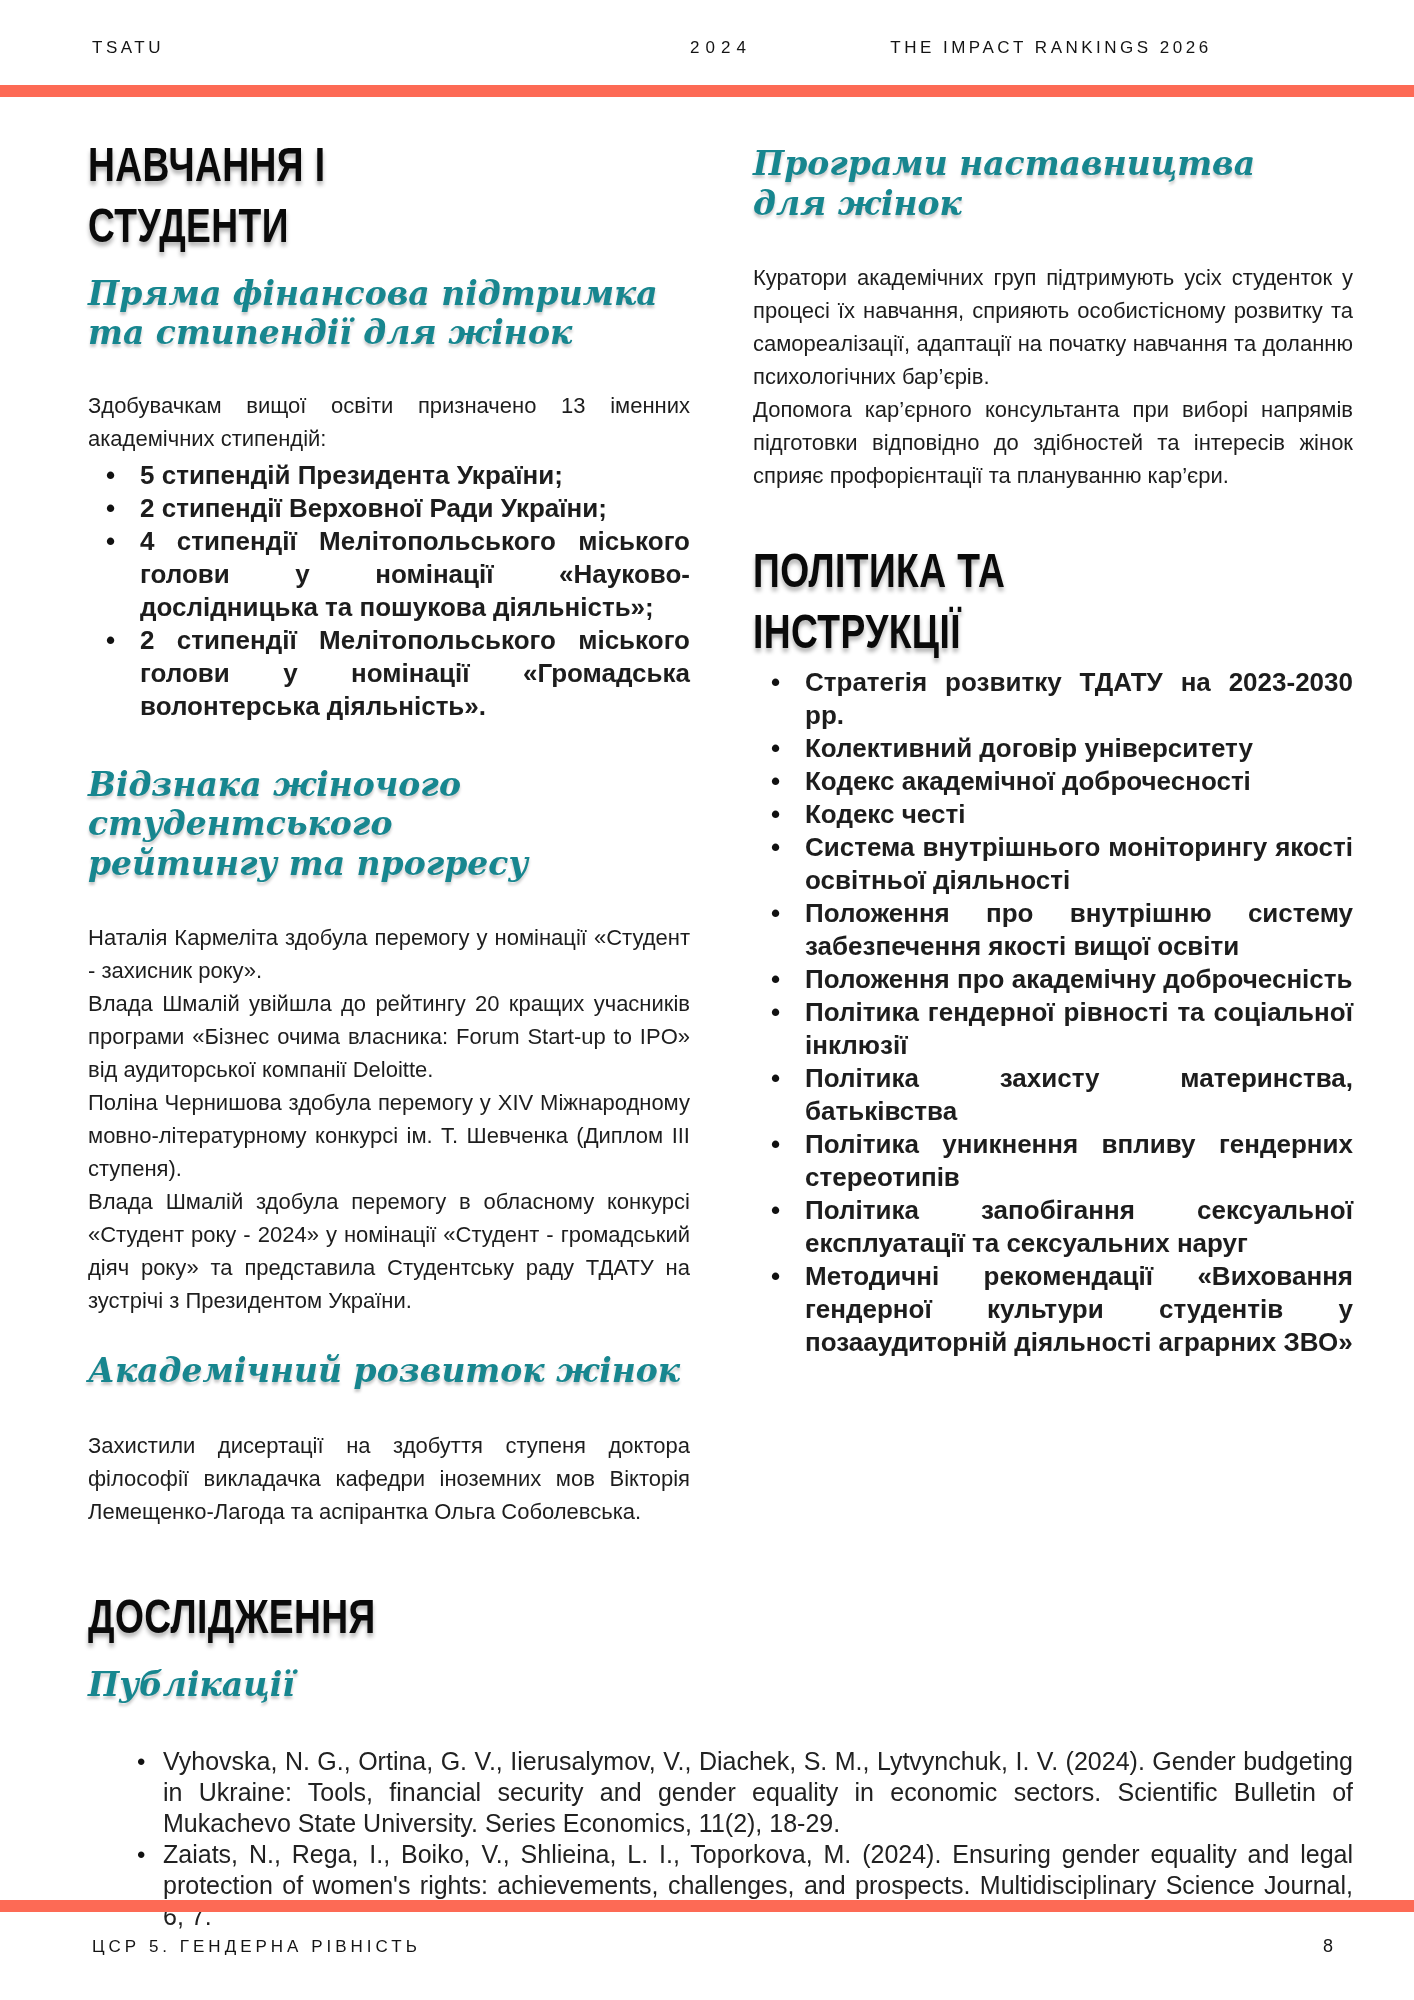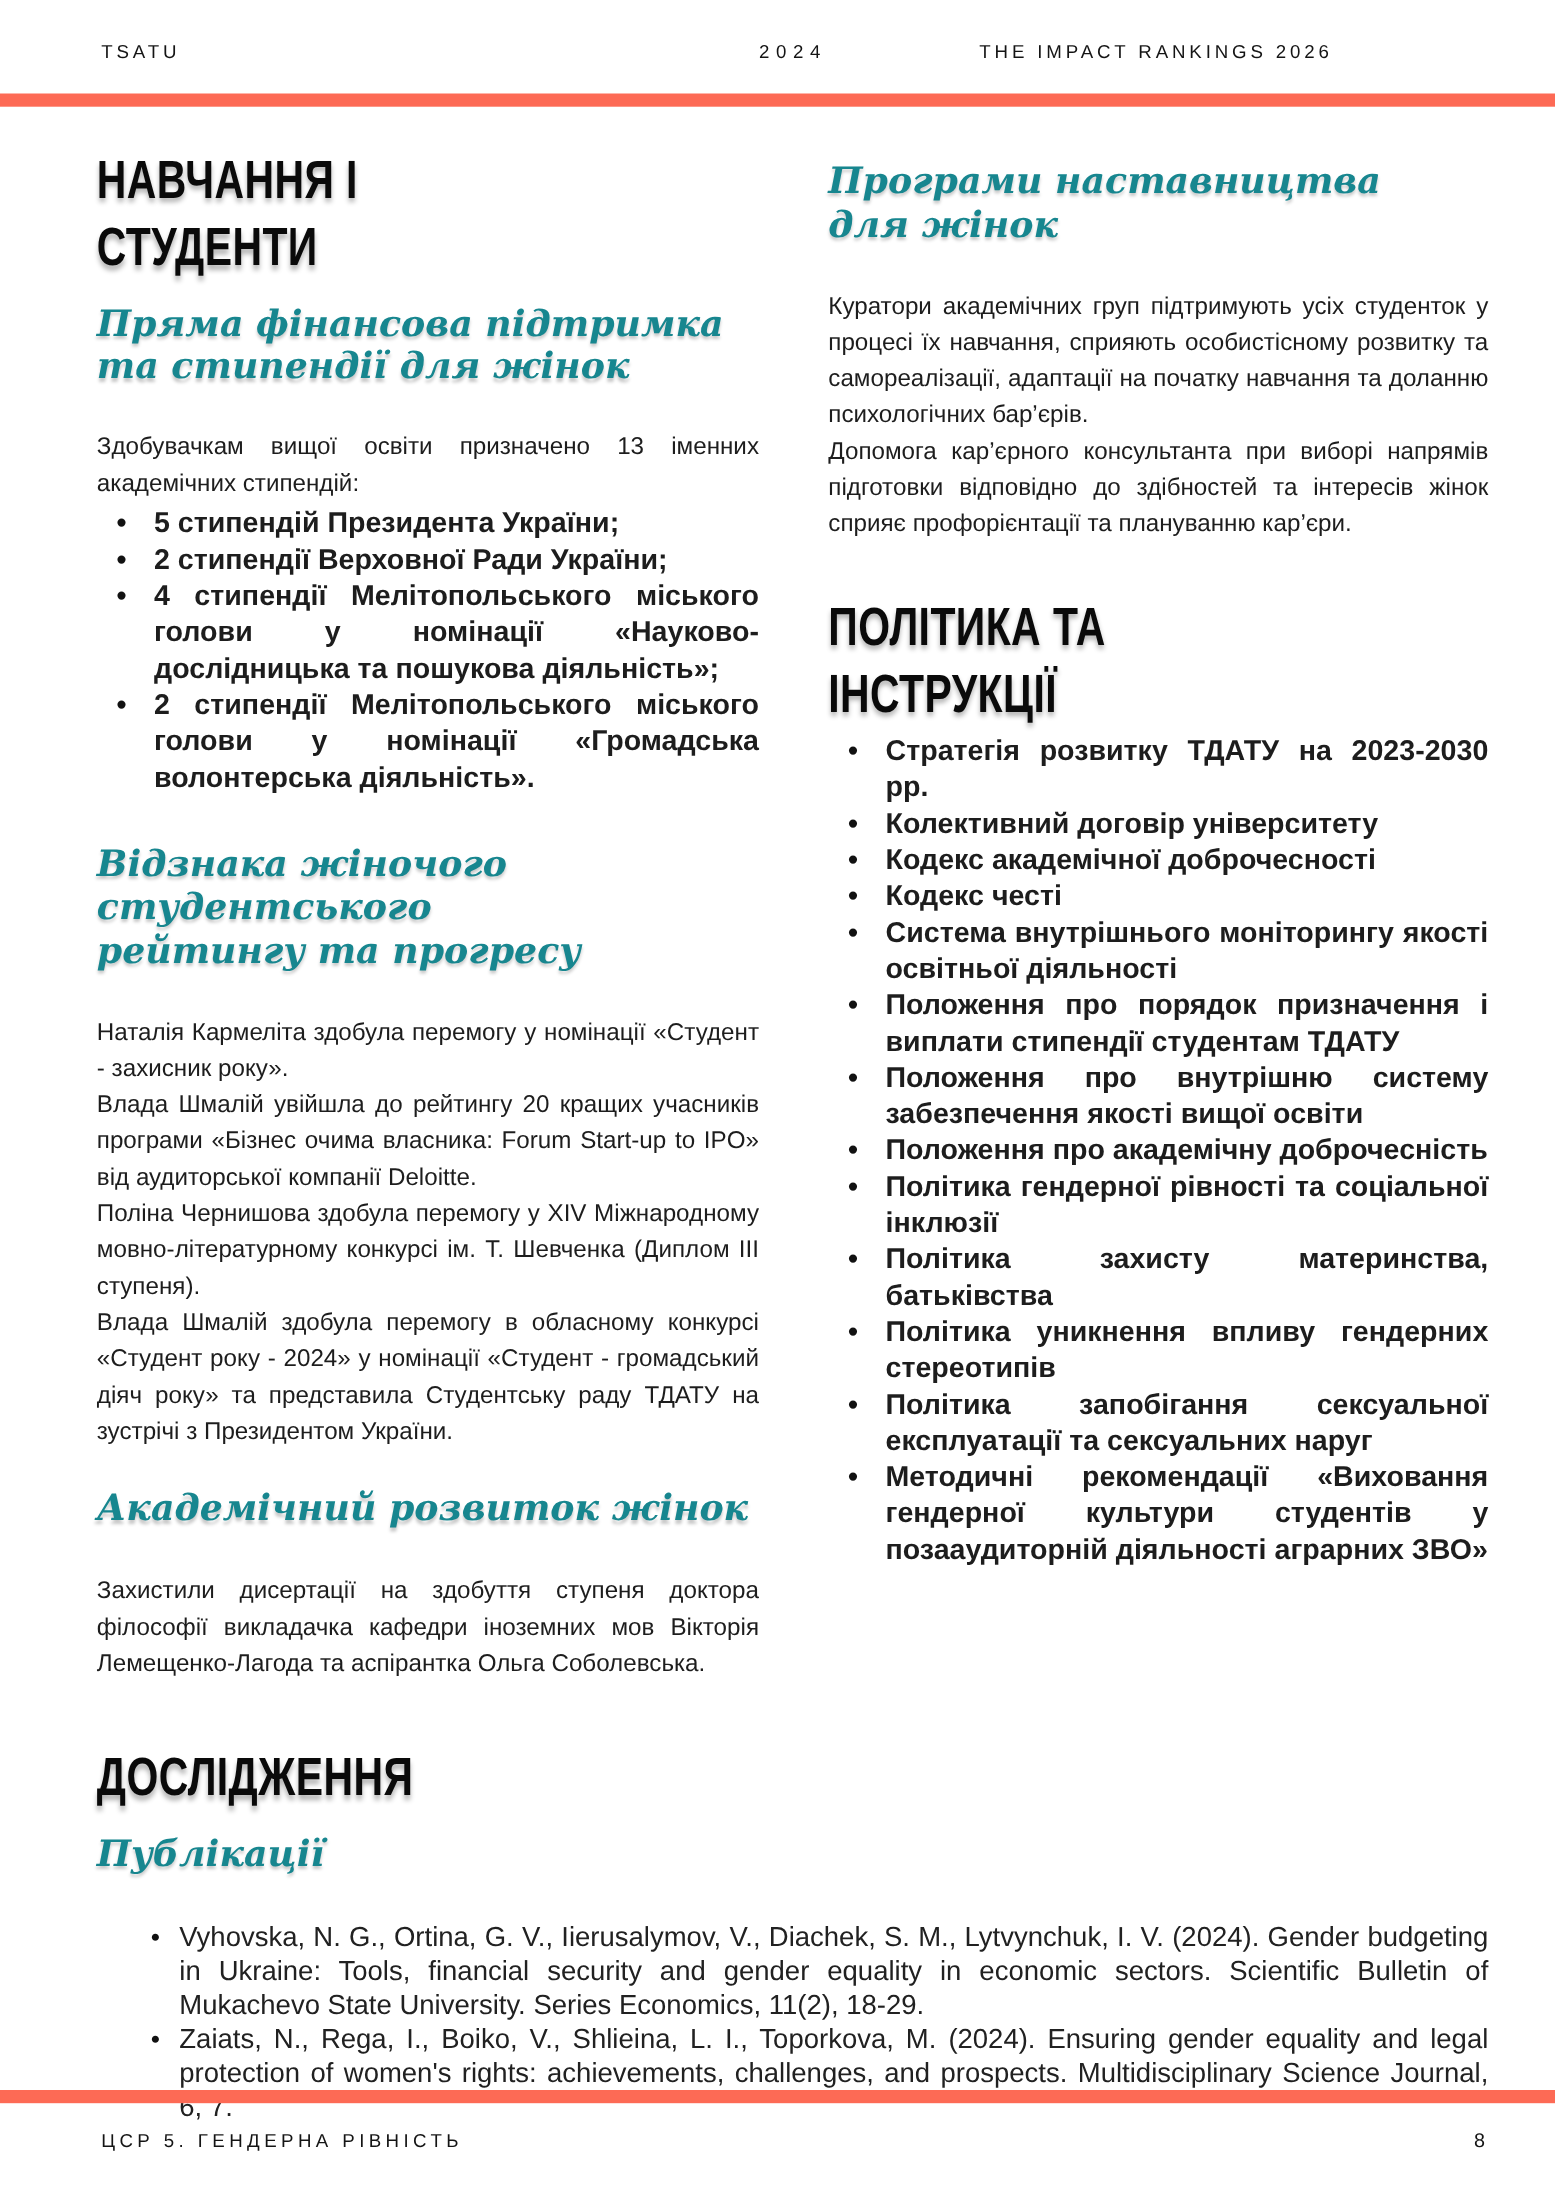--- a/index.html
+++ b/index.html
@@ -96,21 +96,21 @@
     text-align:justify;color:#212121;
   }
   ul.pubs li::before{
     content:"•";
     position:absolute;left:-26px;top:0;
     font-size:24px;color:#111;
   }
   
   .footer-bar{position:absolute;left:0;right:0;top:1900px;}
   .footer-row{
-    position:absolute;left:92px;right:64px;top:1936px;
+    position:absolute;left:92px;right:81px;top:1936px;
     display:flex;justify-content:space-between;align-items:baseline;
     font-size:17px;letter-spacing:4px;color:#141414;font-weight:500;
   }
   .page-number{letter-spacing:0;font-size:18px;}
 </style>
 </head>
 <body>
 
 <div class="page">
 
@@ -162,21 +162,20 @@
         </div>
 
       <h1 class="big h1-policies"><span class="condense"><span>ПОЛІТИКА ТА</span><br><span>ІНСТРУКЦІЇ</span></span></h1>
 
       <ul class="bullets policies-list">
           <li class="b-li">Стратегія розвитку ТДАТУ на 2023-2030 рр.</li>
           <li class="b-li">Колективний договір університету</li>
           <li class="b-li">Кодекс академічної доброчесності</li>
           <li class="b-li">Кодекс честі</li>
           <li class="b-li">Система внутрішнього моніторингу якості освітньої діяльності</li>
-          <li class="b-li">Положення про порядок призначення і виплати стипендії студентам ТДАТУ</li>
           <li class="b-li">Положення про внутрішню систему забезпечення якості вищої освіти</li>
           <li class="b-li">Положення про академічну доброчесність</li>
           <li class="b-li">Політика гендерної рівності та соціальної інклюзії</li>
           <li class="b-li">Політика захисту материнства, батьківства</li>
           <li class="b-li">Політика уникнення впливу гендерних стереотипів</li>
           <li class="b-li">Політика запобігання сексуальної експлуатації та сексуальних наруг</li>
           <li class="b-li">Методичні рекомендації «Виховання гендерної культури студентів у позааудиторній діяльності аграрних ЗВО»</li>
         </ul>
     </div>
   </div>

